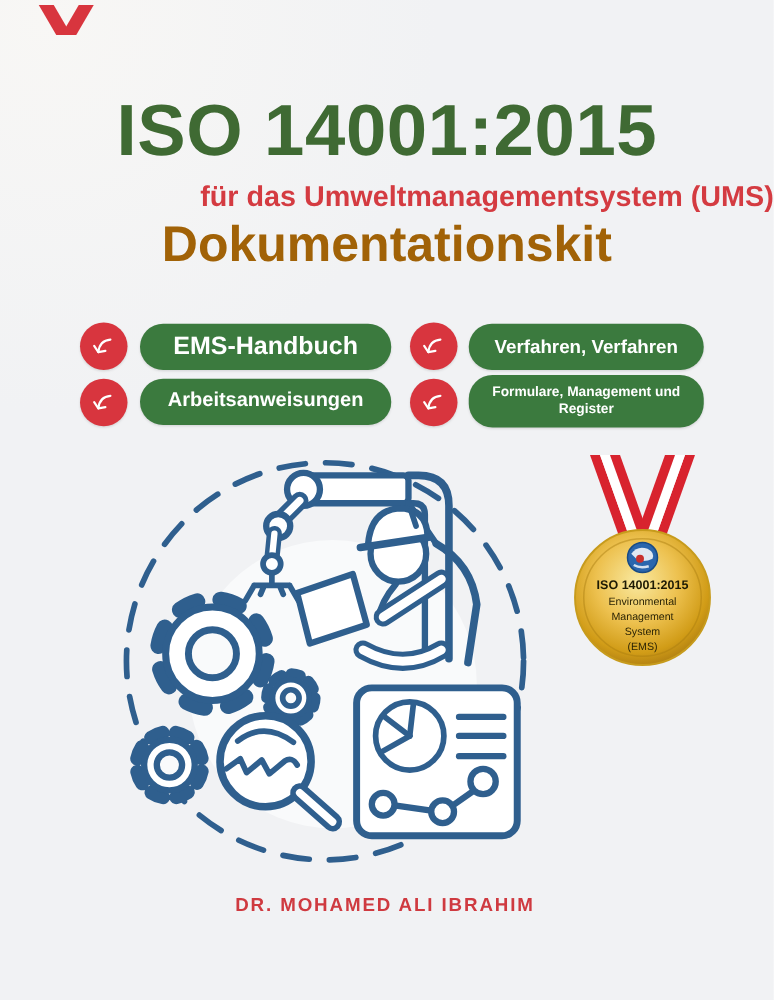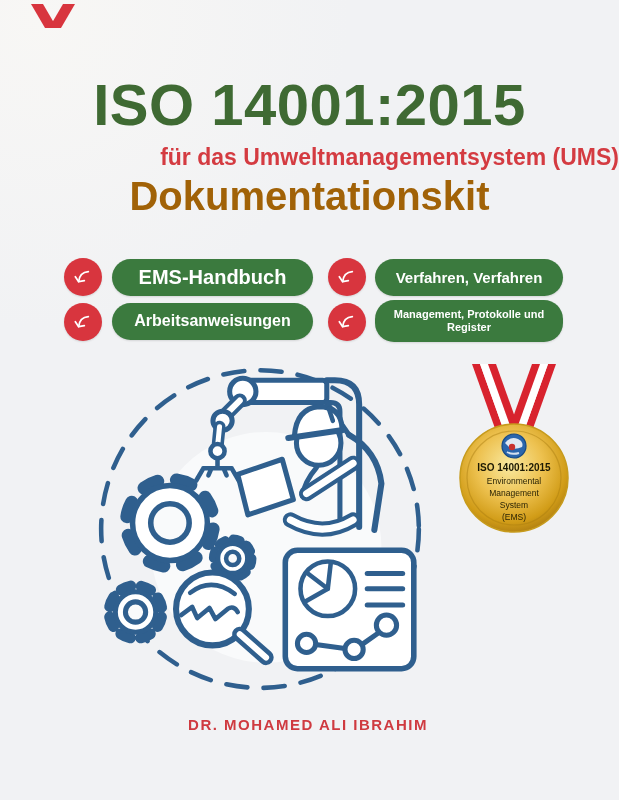--- a/index.html
+++ b/index.html
@@ -83,21 +83,21 @@
   <span>Arbeitsanweisungen</span>
 </div>
 
 <div class="abs check-circle" style="left:328px;top:303px">
   <svg width="24" height="24" viewBox="0 0 36 36">
     <path d="M 26 10 Q 13 11 11.5 25" fill="none" stroke="#fff" stroke-width="2.6" stroke-linecap="round"></path>
     <path d="M 11.5 25 L 6.5 17.5 M 11.5 25 L 20 23.5" fill="none" stroke="#fff" stroke-width="2.6" stroke-linecap="round"></path>
   </svg>
 </div>
 <div class="abs pill small" style="left:375px;top:300px;width:188px;height:42px;padding:0 10px;box-sizing:border-box">
-  <span>Management, Protokolle und Register</span>
+  <span>Formulare, Management und Register</span>
 </div>
 
 <svg class="abs" style="left:88px;top:358px" width="344" height="334" viewBox="0 0 340 330">
   <g stroke="#2f5f8e" fill="none" stroke-linecap="round" stroke-linejoin="round">
 
     <circle cx="170" cy="169" r="157" stroke-width="4.5" stroke-dasharray="21 16"></circle>
 
     <circle cx="176" cy="187" r="114" fill="#f9fafb" stroke="none"></circle>
 
     <g>

